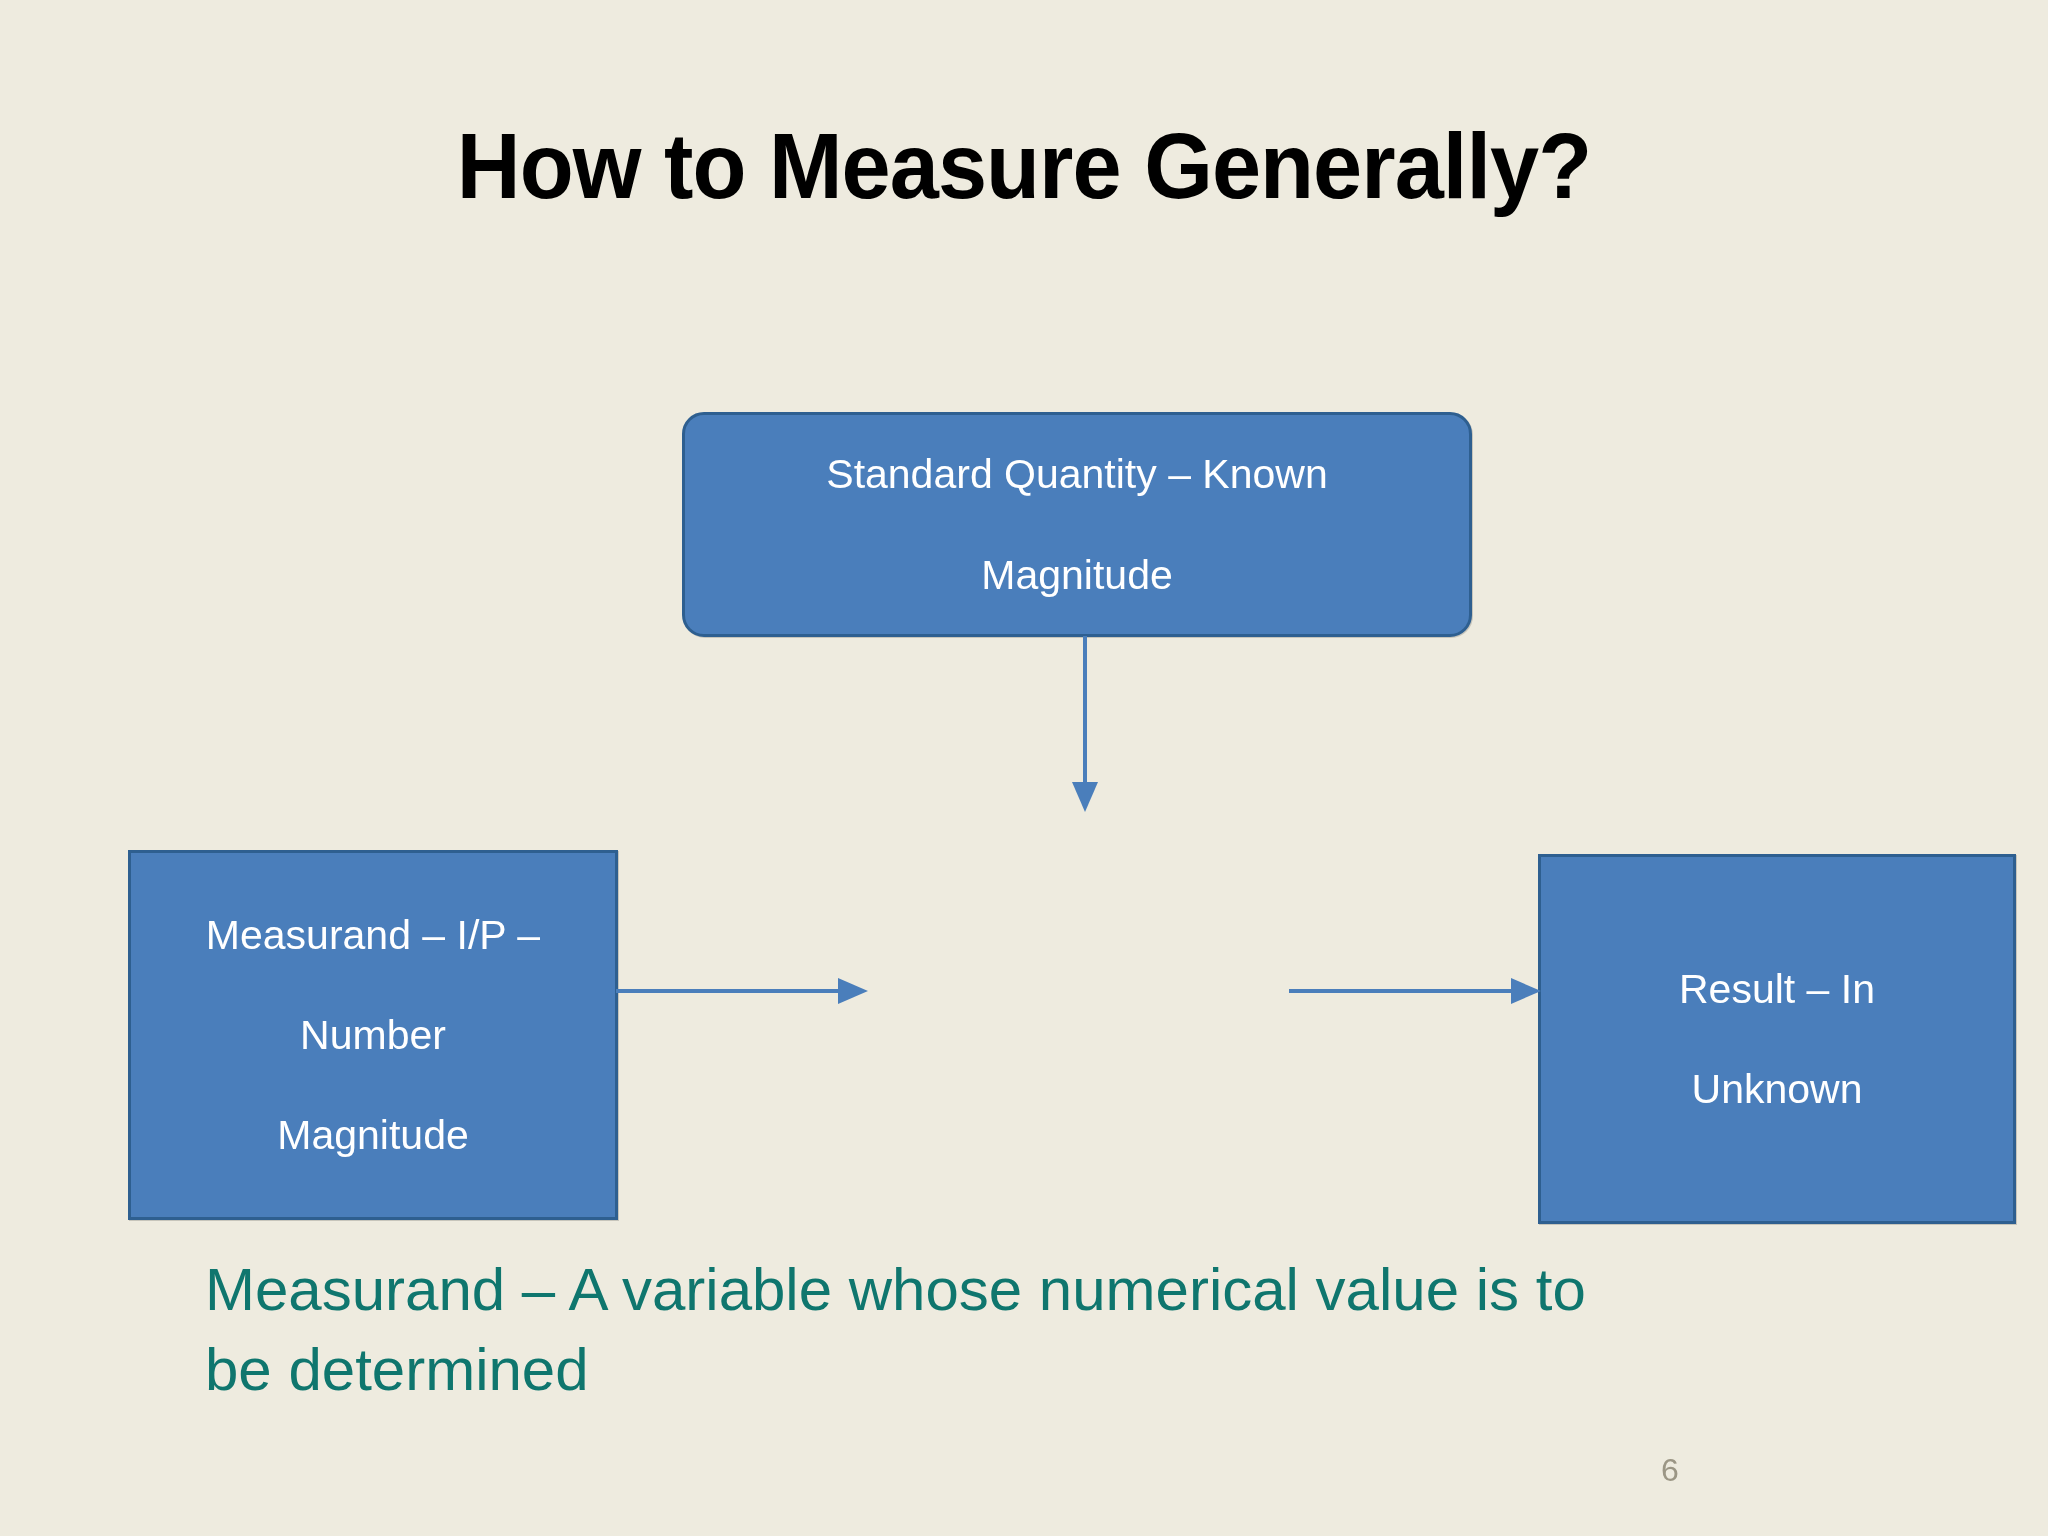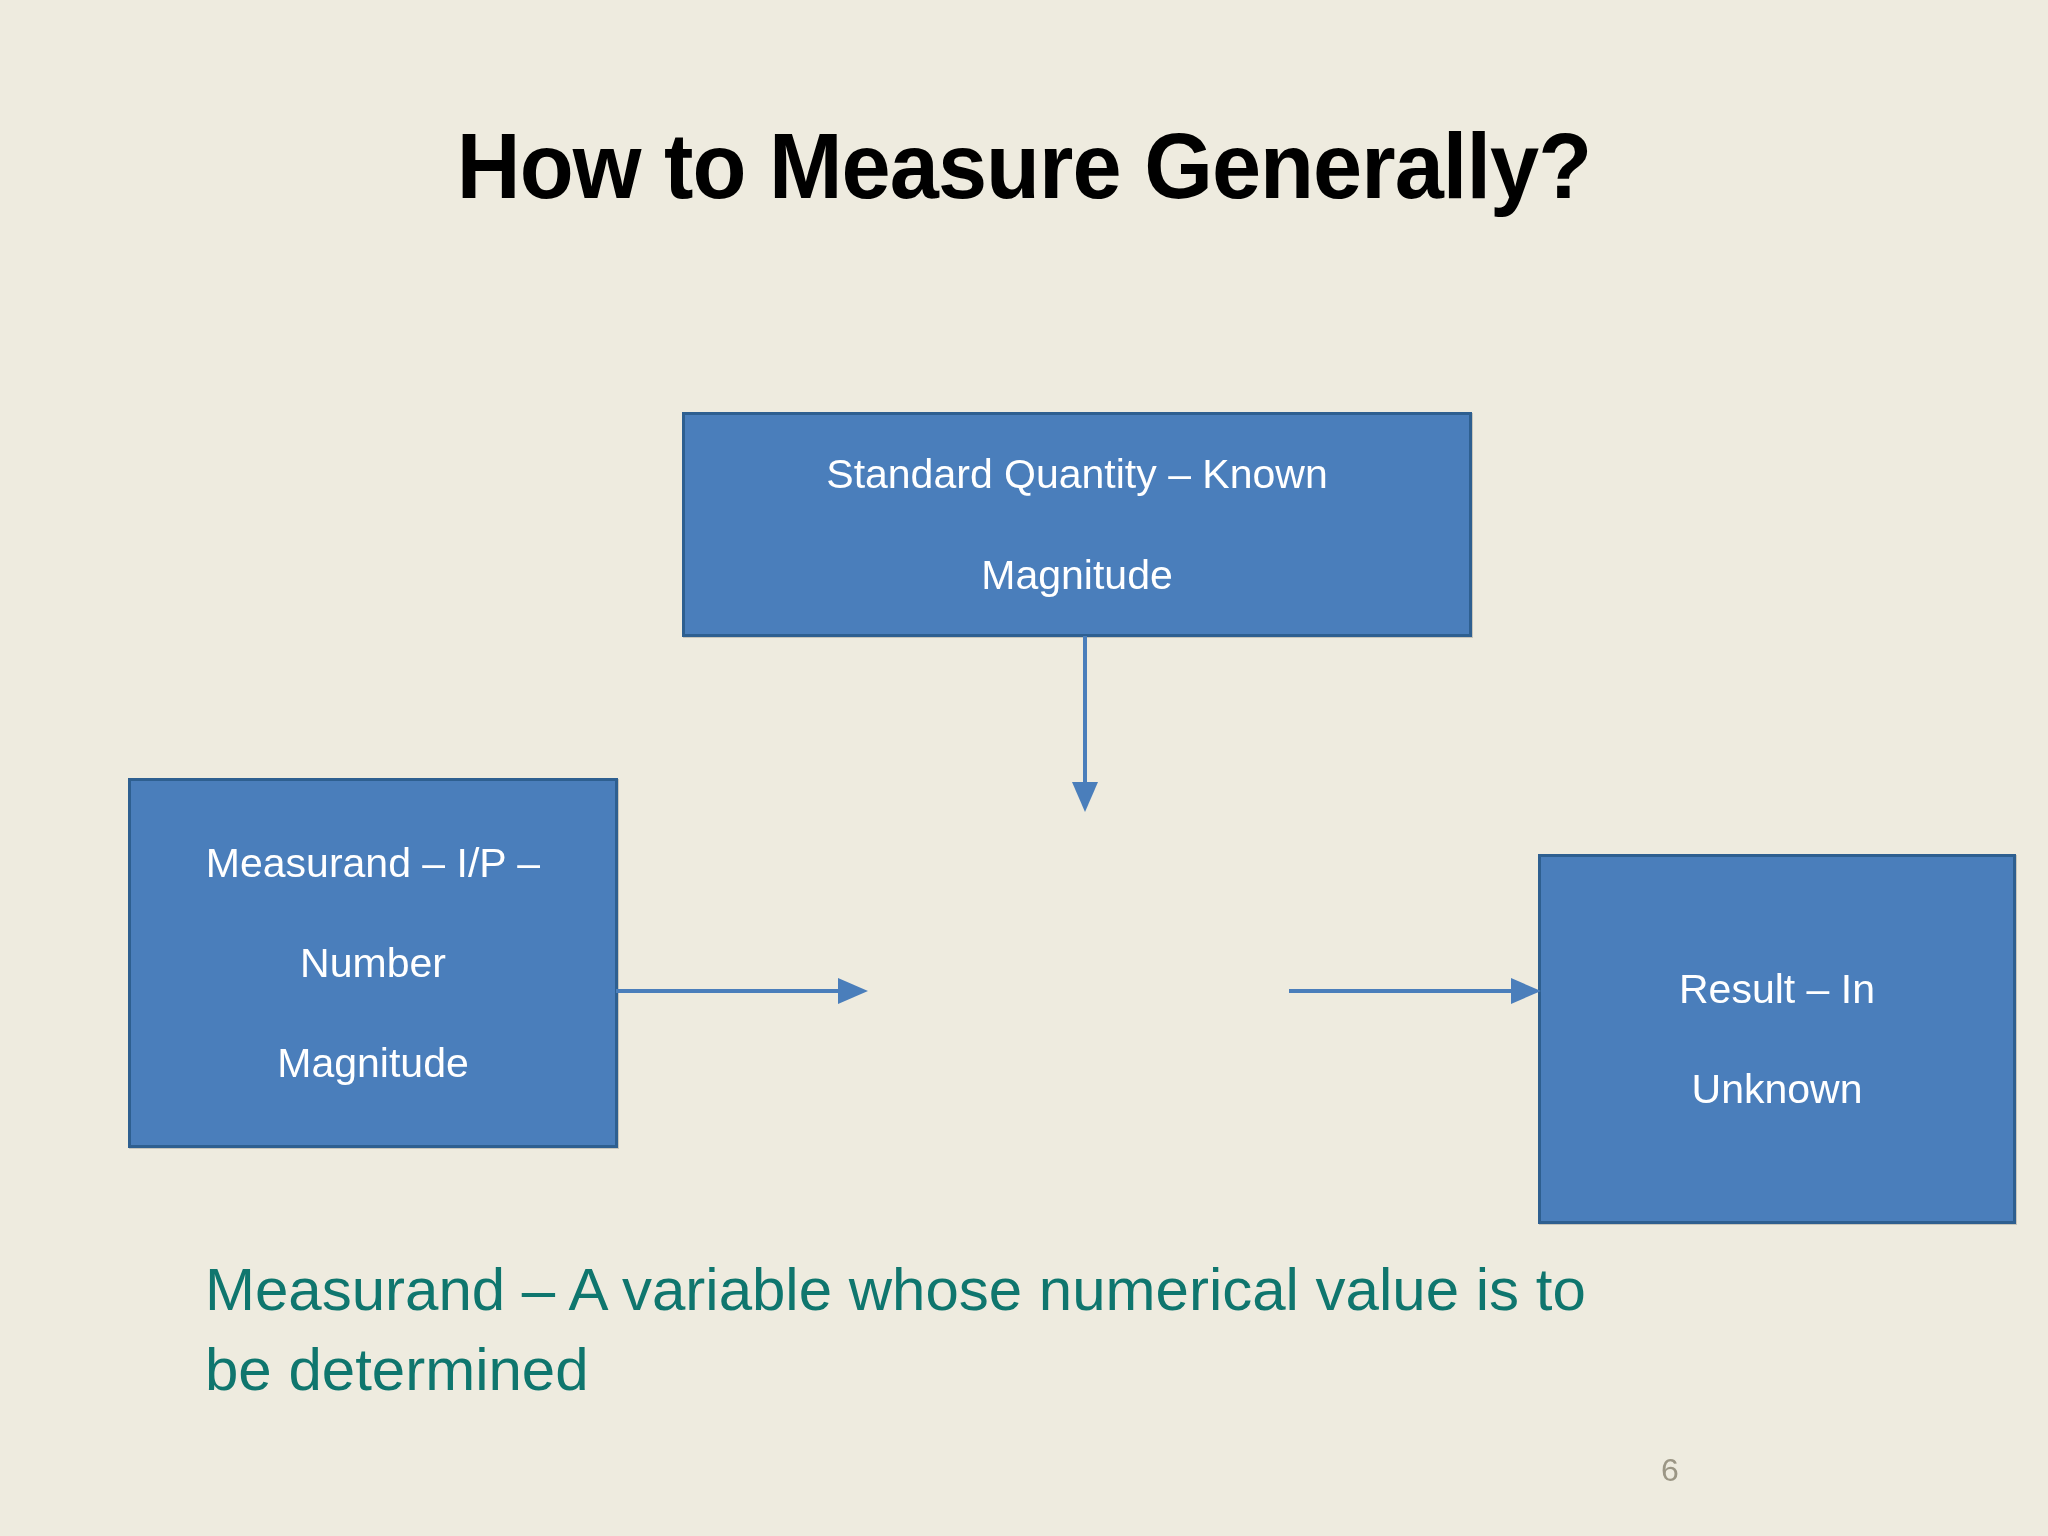--- a/index.html
+++ b/index.html
@@ -58,24 +58,25 @@
     padding: 6px 14px;
     box-shadow: 1px 1px 0 rgba(0,0,0,0.16);
   }
   .flow-box span { display: block; width: 100%; }
 
   #box-standard {
     left: 682px;
     top: 412px;
     width: 790px;
     height: 225px;
+    border-radius: 22px;
   }
   #box-measurand {
     left: 128px;
-    top: 778px;
+    top: 850px;
     width: 490px;
     height: 370px;
   }
   #box-comparison {
     left: 865px;
     top: 810px;
     width: 426px;
     height: 370px;
     font-size: 42px;
   }

